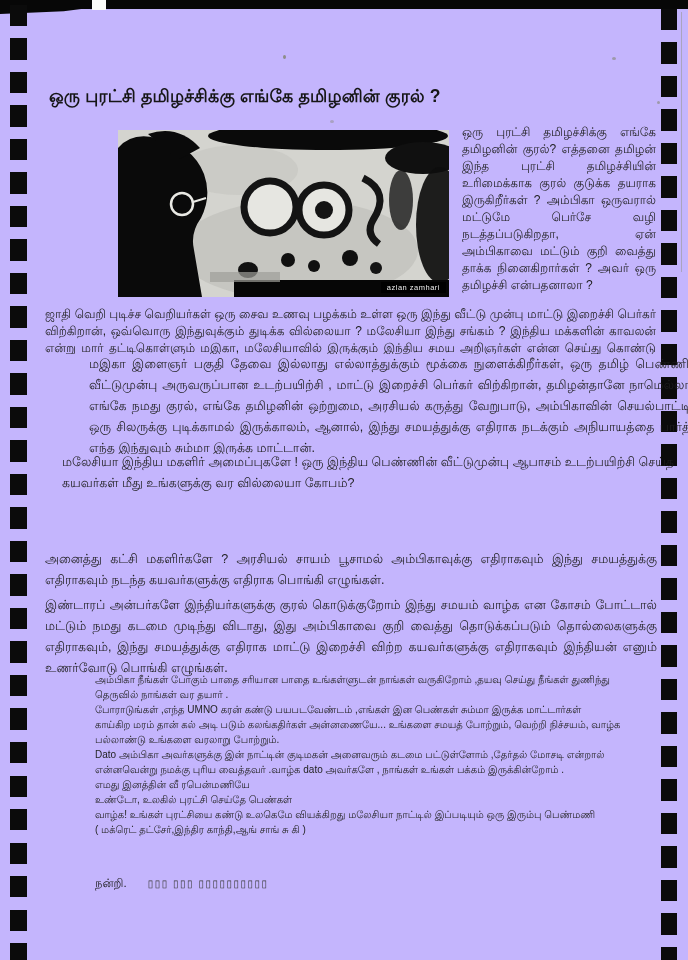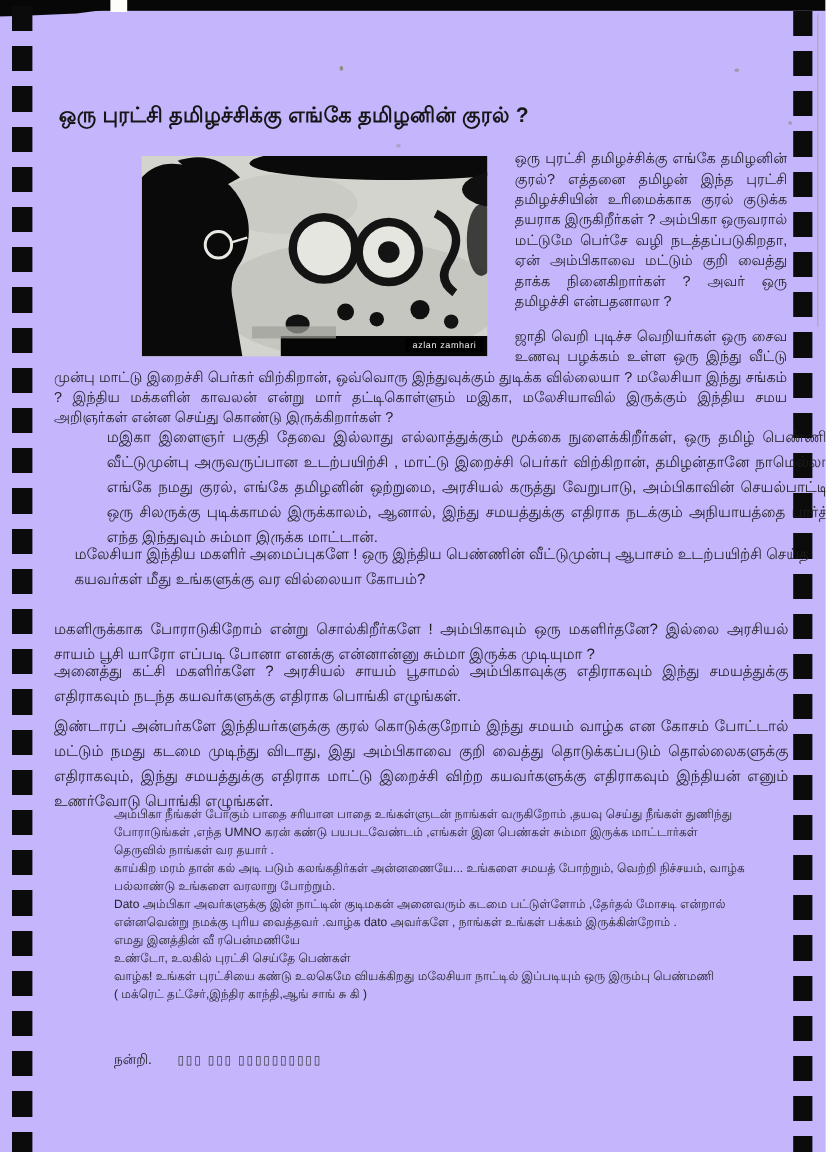--- a/index.html
+++ b/index.html
@@ -28,21 +28,21 @@
   .speck.s4{left:330px;top:120px;width:4px;height:3px;opacity:.5;}
 
   
   .title{
     position:absolute;left:49px;top:86px;width:540px;
     font-size:17.5px;font-weight:bold;letter-spacing:.2px;color:#161616;
   }
   .flow{position:absolute;left:45px;top:124px;width:611px;height:230px;overflow:hidden;}
   .flow p{margin:0 0 12px 0;font-size:12px;line-height:17px;text-align:justify;}
   .photo{
-    float:left;width:288px;height:167px;margin:6px 23px 8px 73px;
+    float:left;width:331px;height:167px;margin:6px 13px 8px 73px;
     background:#d2d2cd;position:relative;overflow:hidden;
   }
   .photo-caption{
     position:absolute;right:3px;bottom:4px;
     background:#000;color:#ededed;font-size:7.5px;letter-spacing:.5px;
     padding:1px 6px;
   }
   .block{position:absolute;left:45px;width:612px;overflow:hidden;}
   .block p{margin:0;font-size:12.5px;line-height:21px;text-align:justify;}
   .b-p2{top:354px;height:100px;margin-left:44px;}
@@ -111,34 +111,31 @@
     <p>ஒரு புரட்சி தமிழச்சிக்கு எங்கே தமிழனின் குரல்? எத்தனை தமிழன் இந்த புரட்சி தமிழச்சியின் உரிமைக்காக குரல் குடுக்க தயராக இருகிறீர்கள் ? அம்பிகா ஒருவரால் மட்டுமே பெர்சே வழி நடத்தப்படுகிறதா, ஏன் அம்பிகாவை மட்டும் குறி வைத்து தாக்க நினைகிறார்கள் ? அவர் ஒரு தமிழச்சி என்பதனாலா ?</p>
     <p>ஜாதி வெறி புடிச்ச வெறியர்கள் ஒரு சைவ உணவு பழக்கம் உள்ள ஒரு இந்து வீட்டு முன்பு மாட்டு இறைச்சி பெர்கர் விற்கிறான், ஒவ்வொரு இந்துவுக்கும் துடிக்க வில்லையா ? மலேசியா இந்து சங்கம் ? இந்திய மக்களின் காவலன் என்று மார் தட்டிகொள்ளும் மஇகா, மலேசியாவில் இருக்கும் இந்திய சமய அறிஞர்கள் என்ன செய்து கொண்டு இருக்கிறார்கள் ?</p>
   </div>
 
   <div class="block b-p2">
     <p>மஇகா இளைஞர் பகுதி தேவை இல்லாது எல்லாத்துக்கும் மூக்கை நுளைக்கிறீர்கள், ஒரு தமிழ் பெண்ணின் வீட்டுமுன்பு அருவருப்பான உடற்பயிற்சி , மாட்டு இறைச்சி பெர்கர் விற்கிறான், தமிழன்தானே நாமெல்லாம் எங்கே நமது குரல், எங்கே தமிழனின் ஒற்றுமை, அரசியல் கருத்து வேறுபாடு, அம்பிகாவின் செயல்பாட்டில் ஒரு சிலருக்கு புடிக்காமல் இருக்காலம், ஆனால், இந்து சமயத்துக்கு எதிராக நடக்கும் அநியாயத்தை பார்த்து எந்த இந்துவும் சும்மா இருக்க மாட்டான்.</p>
   </div>
   <div class="block b-p3">
     <p>மலேசியா இந்திய மகளிர் அமைப்புகளே ! ஒரு இந்திய பெண்ணின் வீட்டுமுன்பு ஆபாசம் உடற்பயிற்சி செய்த கயவர்கள் மீது உங்களுக்கு வர வில்லையா கோபம்?</p>
   </div>
-  <div class="block b-p4">
-    <p>மகளிருக்காக போராடுகிறோம் என்று சொல்கிறீர்களே ! அம்பிகாவும் ஒரு மகளிர்தனே? இல்லை அரசியல் சாயம் பூசி யாரோ எப்படி போனா எனக்கு என்னான்னு சும்மா இருக்க முடியுமா ?</p>
-  </div>
   <div class="block b-p5">
     <p>அனைத்து கட்சி மகளிர்களே ? அரசியல் சாயம் பூசாமல் அம்பிகாவுக்கு எதிராகவும் இந்து சமயத்துக்கு எதிராகவும் நடந்த கயவர்களுக்கு எதிராக பொங்கி எழுங்கள்.</p>
   </div>
   <div class="block b-p6">
     <p>இண்டாரப் அன்பர்களே இந்தியர்களுக்கு குரல் கொடுக்குறோம் இந்து சமயம் வாழ்க என கோசம் போட்டால் மட்டும் நமது கடமை முடிந்து விடாது, இது அம்பிகாவை குறி வைத்து தொடுக்கப்படும் தொல்லைகளுக்கு எதிராகவும், இந்து சமயத்துக்கு எதிராக மாட்டு இறைச்சி விற்ற கயவர்களுக்கு எதிராகவும் இந்தியன் எனும் உணர்வோடு பொங்கி எழுங்கள்.</p>
   </div>
 
   <div class="appeal">
     <div>அம்பிகா நீங்கள் போகும் பாதை சரியான பாதை உங்கள்ளுடன் நாங்கள் வருகிறோம் ,தயவு செய்து நீங்கள் துணிந்து</div>
+    <div>தெருவில் நாங்கள் வர தயார் .</div>
     <div>போராடுங்கள் ,எந்த UMNO   கரன் கண்டு பயபடவேண்டம் ,எங்கள் இன பெண்கள் சும்மா இருக்க மாட்டார்கள்</div>
-    <div>தெருவில் நாங்கள் வர தயார் .</div>
     <div>காய்கிற மரம் தான் கல் அடி படும் கலங்கதிர்கள் அன்னணையே... உங்களை சமயத் போற்றும், வெற்றி நிச்சயம், வாழ்க</div>
     <div>பல்லாண்டு உங்களை வரலாறு போற்றும்.</div>
     <div>Dato அம்பிகா அவர்களுக்கு இன் நாட்டின் குடிமகன் அனைவரும் கடமை பட்டுள்ளோம் ,தேர்தல் மோசடி என்றால்</div>
     <div>என்னவென்று நமக்கு புரிய வைத்தவர் .வாழ்க dato அவர்களே , நாங்கள் உங்கள் பக்கம் இருக்கின்றோம் .</div>
     <div>எமது இனத்தின் வீ ரபென்மணியே</div>
     <div>உண்டோ, உலகில் புரட்சி செய்தே பெண்கள்</div>
     <div>வாழ்க! உங்கள் புரட்சியை கண்டு உலகெமே வியக்கிறது மலேசியா நாட்டில் இப்படியும் ஒரு இரும்பு பெண்மணி</div>
     <div>( மக்ரெட் தட்சேர்,இந்திர காந்தி,ஆங் சாங் சு கி )</div>
   </div>
 

